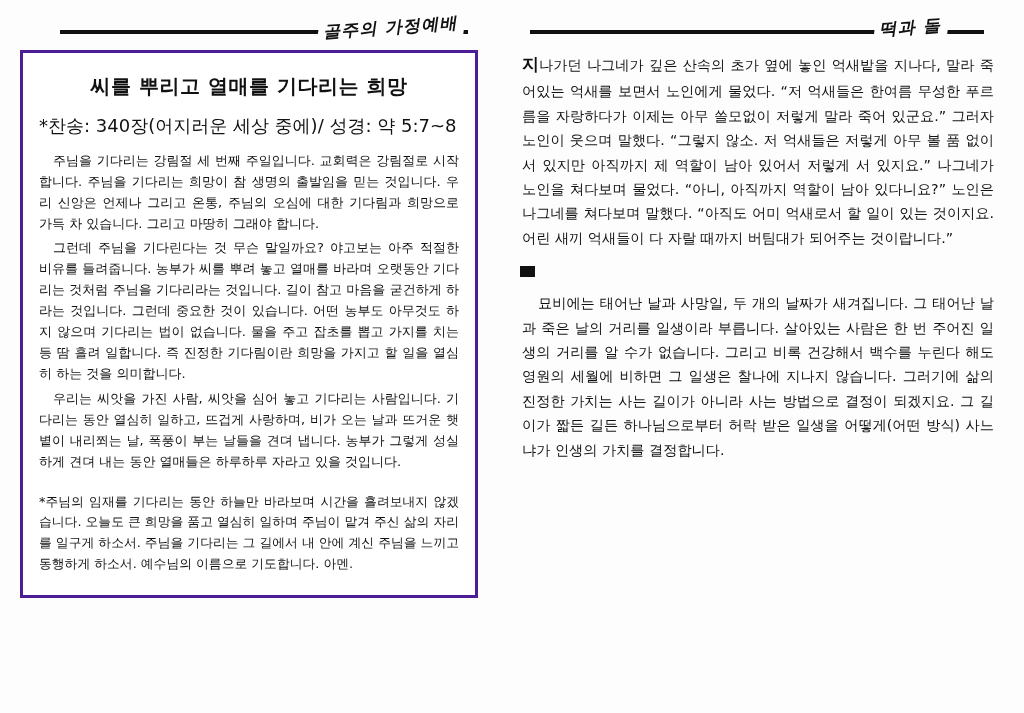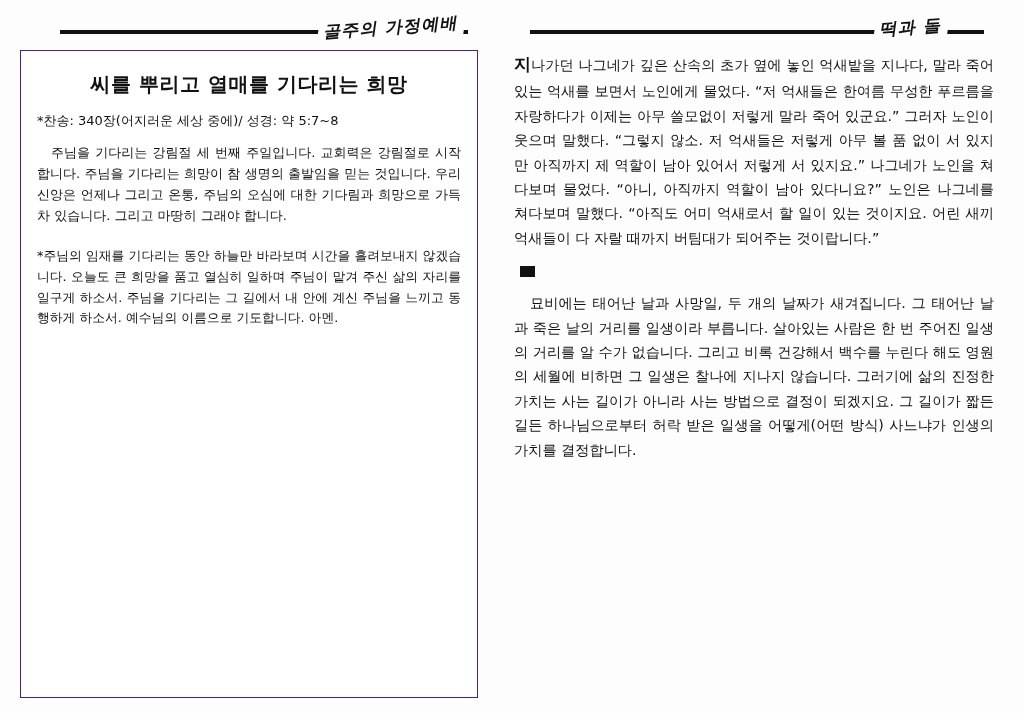--- a/index.html
+++ b/index.html
@@ -64,35 +64,35 @@
     transform: skewX(-12deg) rotate(-4deg);
     background: #fdfdfd;
     padding: 0 6px;
     font-family: "DejaVu Sans", "Liberation Sans", sans-serif;
   }
   .col-right .header-title {
     right: 60px;
   }
   
   .framed {
-    border: 1px solid #4c1d95;
+    border: 3px solid #4c1d95;
     box-sizing: border-box;
     padding: 12px 16px 14px 16px;
-    height: 648px;
+    height: 548px;
     background: #fff;
   }
   .article-title {
     text-align: center;
     font-size: 20px;
     font-weight: bold;
     margin: 8px 0 14px 0;
     letter-spacing: 0.5px;
   }
   .hymn-line {
-    font-size: 13px;
+    font-size: 18px;
     margin: 0 0 12px 0;
     text-align: left;
   }
   .body-p {
     font-size: 13px;
     line-height: 1.62;
     margin: 0 0 3px 0;
     text-indent: 14px;
     text-align: justify;
     word-break: break-all;
@@ -104,21 +104,21 @@
     text-align: justify;
     word-break: break-all;
   }
   
   .right-body {
     padding: 0 14px 0 12px;
   }
   .right-p {
     font-size: 14.2px;
     line-height: 1.72;
-    margin: 0 0 2px 0;
+    margin: 0 0 2px 8px;
     text-indent: 16px;
     text-align: justify;
     word-break: break-all;
   }
   .right-p.first {
     text-indent: 0;
   }
   .dropcap {
     font-size: 17px;
     font-weight: bold;
@@ -139,20 +139,22 @@
     <div class="col-header">
       <div class="rule"></div>
       <div class="header-title">골주의 가정예배</div>
     </div>
 
     <div class="framed">
       <div class="article-title">씨를 뿌리고 열매를 기다리는 희망</div>
       <div class="hymn-line">*찬송: 340장(어지러운 세상 중에)/ 성경: 약 5:7~8</div>
 
       <p class="body-p">주님을 기다리는 강림절 세 번째 주일입니다. 교회력은 강림절로 시작합니다. 주님을 기다리는 희망이 참 생명의 출발임을 믿는 것입니다. 우리 신앙은 언제나 그리고 온통, 주님의 오심에 대한 기다림과 희망으로 가득 차 있습니다. 그리고 마땅히 그래야 합니다.</p>
+      <p class="body-p">그런데 주님을 기다린다는 것 무슨 말일까요? 야고보는 아주 적절한 비유를 들려줍니다. 농부가 씨를 뿌려 놓고 열매를 바라며 오랫동안 기다리는 것처럼 주님을 기다리라는 것입니다. 길이 참고 마음을 굳건하게 하라는 것입니다. 그런데 중요한 것이 있습니다. 어떤 농부도 아무것도 하지 않으며 기다리는 법이 없습니다. 물을 주고 잡초를 뽑고 가지를 치는 등 땀 흘려 일합니다. 즉 진정한 기다림이란 희망을 가지고 할 일을 열심히 하는 것을 의미합니다.</p>
+      <p class="body-p">우리는 씨앗을 가진 사람, 씨앗을 심어 놓고 기다리는 사람입니다. 기다리는 동안 열심히 일하고, 뜨겁게 사랑하며, 비가 오는 날과 뜨거운 햇볕이 내리쬐는 날, 폭풍이 부는 날들을 견뎌 냅니다. 농부가 그렇게 성실하게 견뎌 내는 동안 열매들은 하루하루 자라고 있을 것입니다.</p>
 
       <div class="prayer-block">*주님의 임재를 기다리는 동안 하늘만 바라보며 시간을 흘려보내지 않겠습니다. 오늘도 큰 희망을 품고 열심히 일하며 주님이 맡겨 주신 삶의 자리를 일구게 하소서. 주님을 기다리는 그 길에서 내 안에 계신 주님을 느끼고 동행하게 하소서. 예수님의 이름으로 기도합니다. 아멘.</div>
 
     </div>
   </div>
 
   <div class="column col-right">
     <div class="col-header">
       <div class="rule"></div>
       <div class="header-title">떡과 돌</div>

